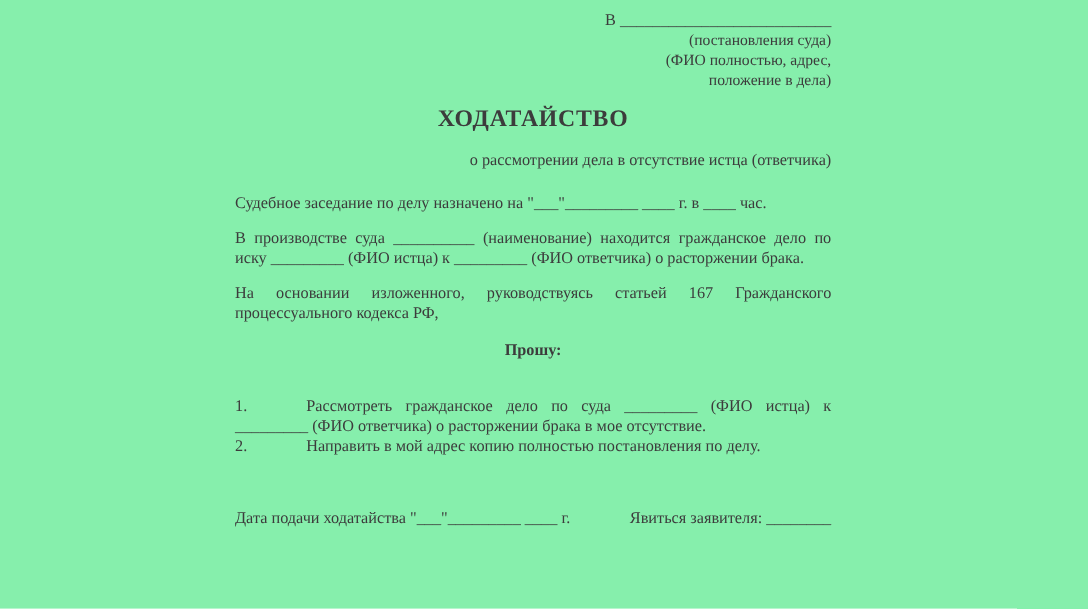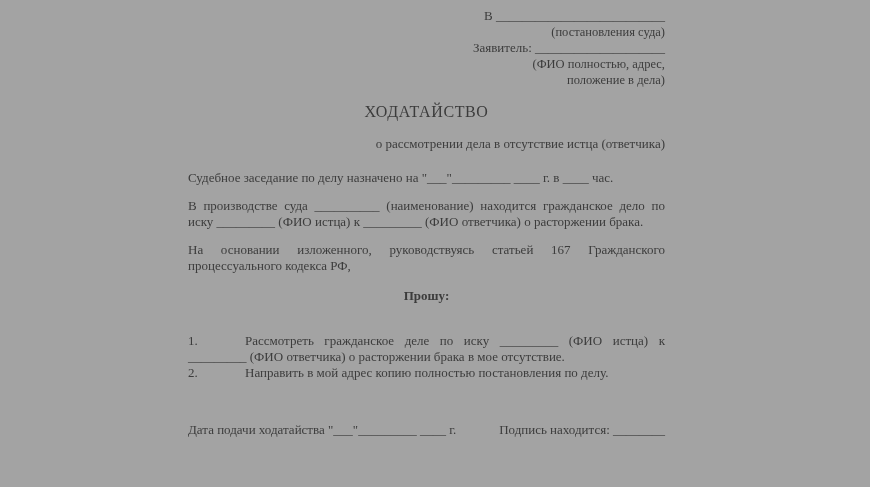--- a/index.html
+++ b/index.html
@@ -5,42 +5,42 @@
   * { margin: 0; padding: 0; box-sizing: border-box; }
   html, body { background: #ffffff; }
   body {
     width: 870px; height: 487px;
     font-family: "Liberation Serif", "DejaVu Serif", serif;
     color: #3c3c3c;
   }
   .page {
     position: relative;
     width: 870px; height: 487px;
-    background: #a3a3a3;
+    background: #86efac;
     overflow: hidden;
   }
   .content {
     position: absolute;
     left: 188px; top: 8px;
     width: 477px;
     font-size: 13px;
     line-height: 16px;
   }
   
   .header-block {
     width: 200px;
     margin-left: 277px;
     text-align: right;
   }
   .header-line { white-space: nowrap; }
   .blank { letter-spacing: 0; }
   .caption { font-size: 12.5px; }
   
   .title-block { text-align: center; margin-top: 16px; }
-  .doc-title { font-size: 16px; font-weight: normal; letter-spacing: 0.6px; }
+  .doc-title { font-size: 19px; font-weight: bold; letter-spacing: 0.6px; }
   .doc-subtitle { font-size: 13px; margin-top: 16px; text-align: right; }
   
   .body-text { margin-top: 18px; }
   .para { text-align: justify; margin-bottom: 12px; }
   .para.last { margin-bottom: 0; }
   .request-heading {
     text-align: center;
     font-weight: bold;
     margin-top: 14px;
     margin-bottom: 29px;
@@ -60,49 +60,45 @@
 
 <div class="page">
   <div class="content">
 
     <div class="header-block">
       <div class="header-line">
         <span>В</span>
         <span class="blank">__________________________</span>
       </div>
       <div class="caption">(постановления суда)</div>
-      <div class="header-line">
-        <span>Заявитель:</span>
-        <span class="blank">____________________</span>
-      </div>
       <div class="caption">(ФИО полностью, адрес,</div>
       <div class="caption">положение в дела)</div>
     </div>
 
     <div class="title-block">
       <div class="doc-title">ХОДАТАЙСТВО</div>
       <div class="doc-subtitle">о рассмотрении дела в отсутствие истца (ответчика)</div>
     </div>
 
     <div class="body-text">
       <p class="para">Судебное заседание по делу назначено на "___"_________ ____ г. в ____ час.</p>
       <p class="para">В производстве суда __________ (наименование) находится гражданское дело по иску _________ (ФИО истца) к _________ (ФИО ответчика) о расторжении брака.</p>
       <p class="para last">На основании изложенного, руководствуясь статьей 167 Гражданского процессуального кодекса РФ,</p>
 
       <div class="request-heading">Прошу:</div>
 
       <div class="request-list">
         <p class="request-item">
-          <span class="item-num">1.</span><span>Рассмотреть гражданское деле по иску _________ (ФИО истца) к _________ (ФИО ответчика) о расторжении брака в мое отсутствие.</span>
+          <span class="item-num">1.</span><span>Рассмотреть гражданское дело по суда _________ (ФИО истца) к _________ (ФИО ответчика) о расторжении брака в мое отсутствие.</span>
         </p>
         <p class="request-item">
           <span class="item-num">2.</span><span>Направить в мой адрес копию полностью постановления по делу.</span>
         </p>
       </div>
 
       <div class="footer-row">
         <span>Дата подачи ходатайства "___"_________ ____ г.</span>
-        <span>Подпись находится: ________</span>
+        <span>Явиться заявителя: ________</span>
       </div>
     </div>
 
   </div>
 </div>
 
 </body></html>

